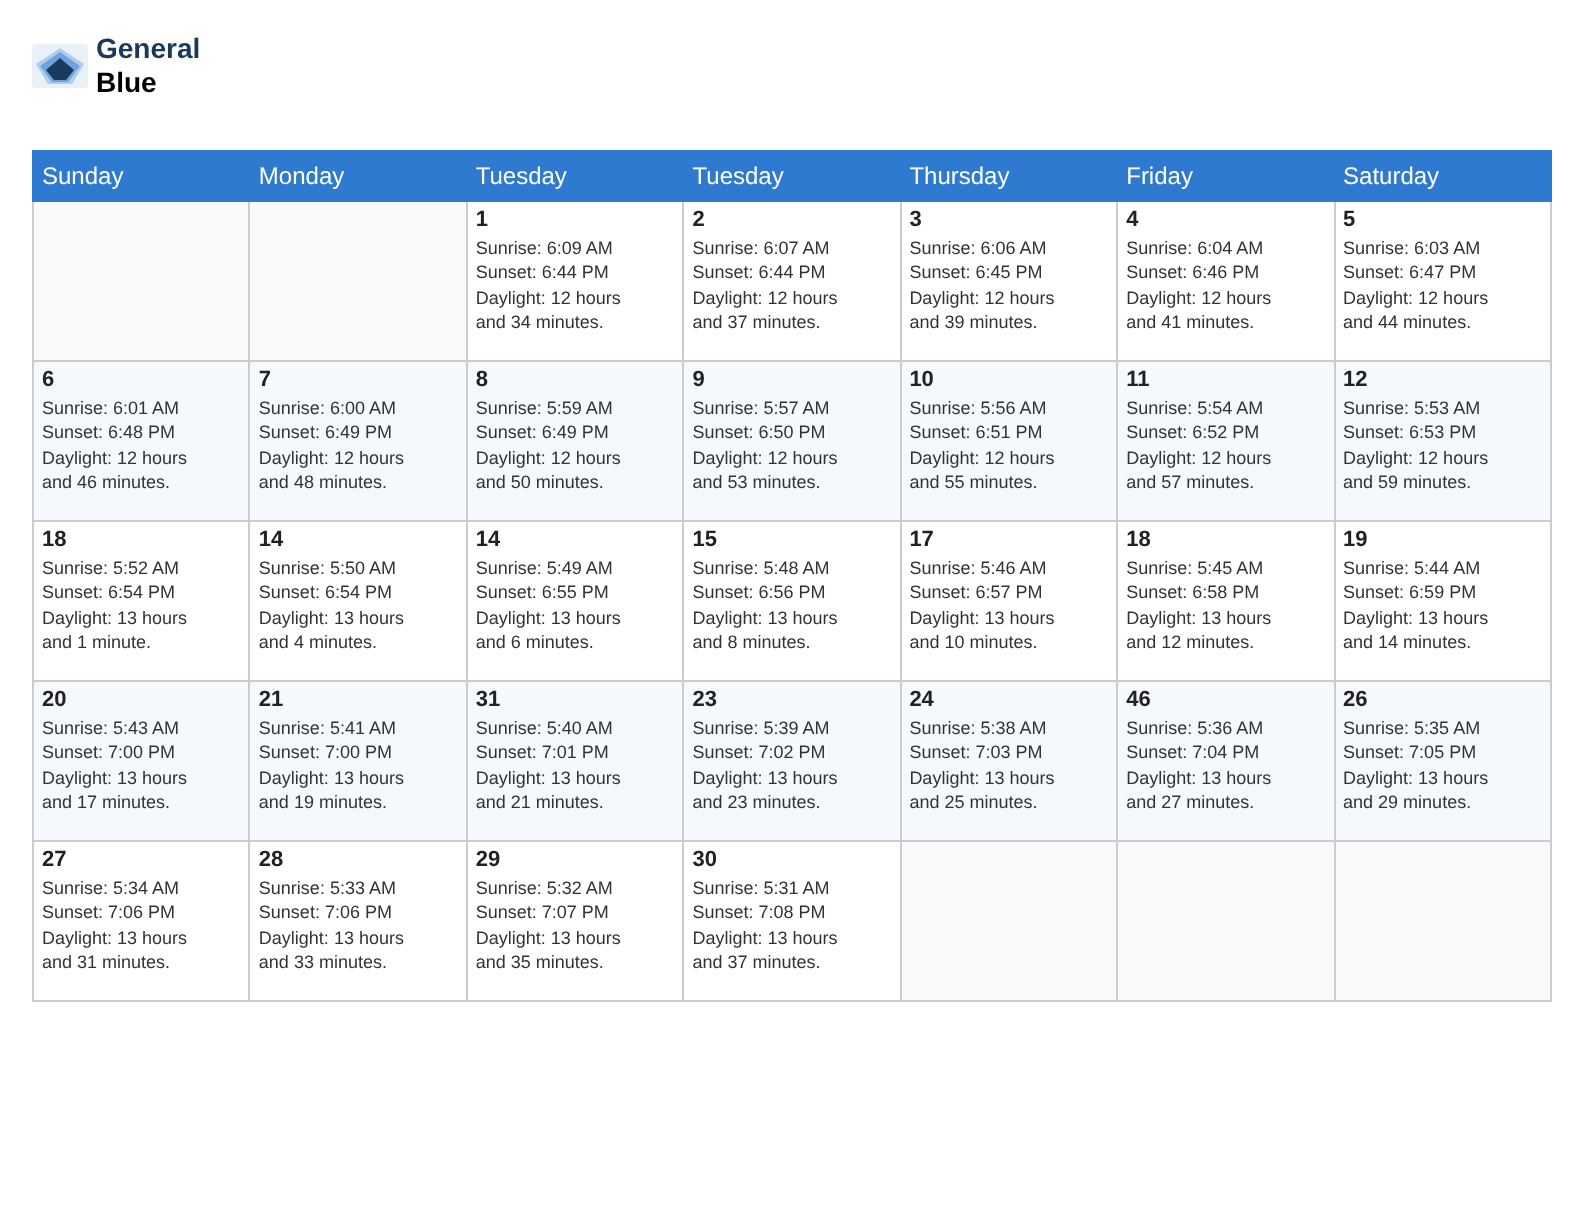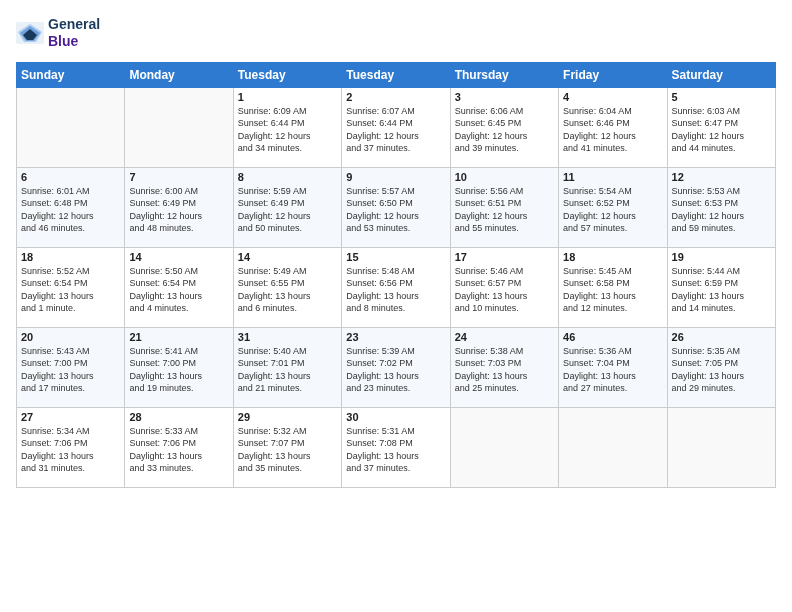--- a/index.html
+++ b/index.html
@@ -7,21 +7,21 @@
       font-family: Arial, sans-serif;
       background: #fff;
       width: 792px;
       min-height: 612px;
       padding: 16px;
     }
     .header {
       display: flex;
       justify-content: space-between;
       align-items: flex-start;
-      margin-bottom: 12px;
+      margin-bottom: 25px;
     }
     .logo {
       display: flex;
       align-items: center;
       gap: 4px;
     }
     .logo-text {
       font-size: 14px;
       font-weight: bold;
       color: #1a3a5c;
@@ -45,21 +45,21 @@
     }
     table {
       width: 100%;
       border-collapse: collapse;
       table-layout: fixed;
     }
     thead th {
       background: #2e7ad1;
       color: #fff;
       font-size: 12px;
-      font-weight: bold;
+      font-weight: normal;
       padding: 5px 4px;
       text-align: left;
       border: 1px solid #2e7ad1;
     }
     tbody td {
       border: 1px solid #ccc;
       vertical-align: top;
       padding: 3px 4px;
       font-size: 9.5px;
       color: #333;
@@ -94,21 +94,21 @@
 <div class="header">
   <div class="logo">
     <svg class="logo-icon" viewBox="0 0 28 22" fill="none" xmlns="http://www.w3.org/2000/svg">
       <rect x="0" y="0" width="28" height="22" rx="2" fill="#e8f0f8"></rect>
       <polygon points="14,2 26,10 20,20 8,20 2,10" fill="#2e7ad1" opacity="0.3"></polygon>
       <polygon points="14,4 24,11 18,19 10,19 4,11" fill="#2e7ad1" opacity="0.5"></polygon>
       <polygon points="14,7 21,13 17,18 11,18 7,13" fill="#1a3a5c"></polygon>
     </svg>
     <div class="logo-text">
       <div>General</div>
-      <div style="color:#4c1d95;">Blue</div>
+      <div style="color:#000000;">Blue</div>
     </div>
   </div>
   <div class="title-block">
     <div class="month-title"></div>
     <div class="subtitle"></div>
   </div>
 </div>
 
 <table>
   <thead>

